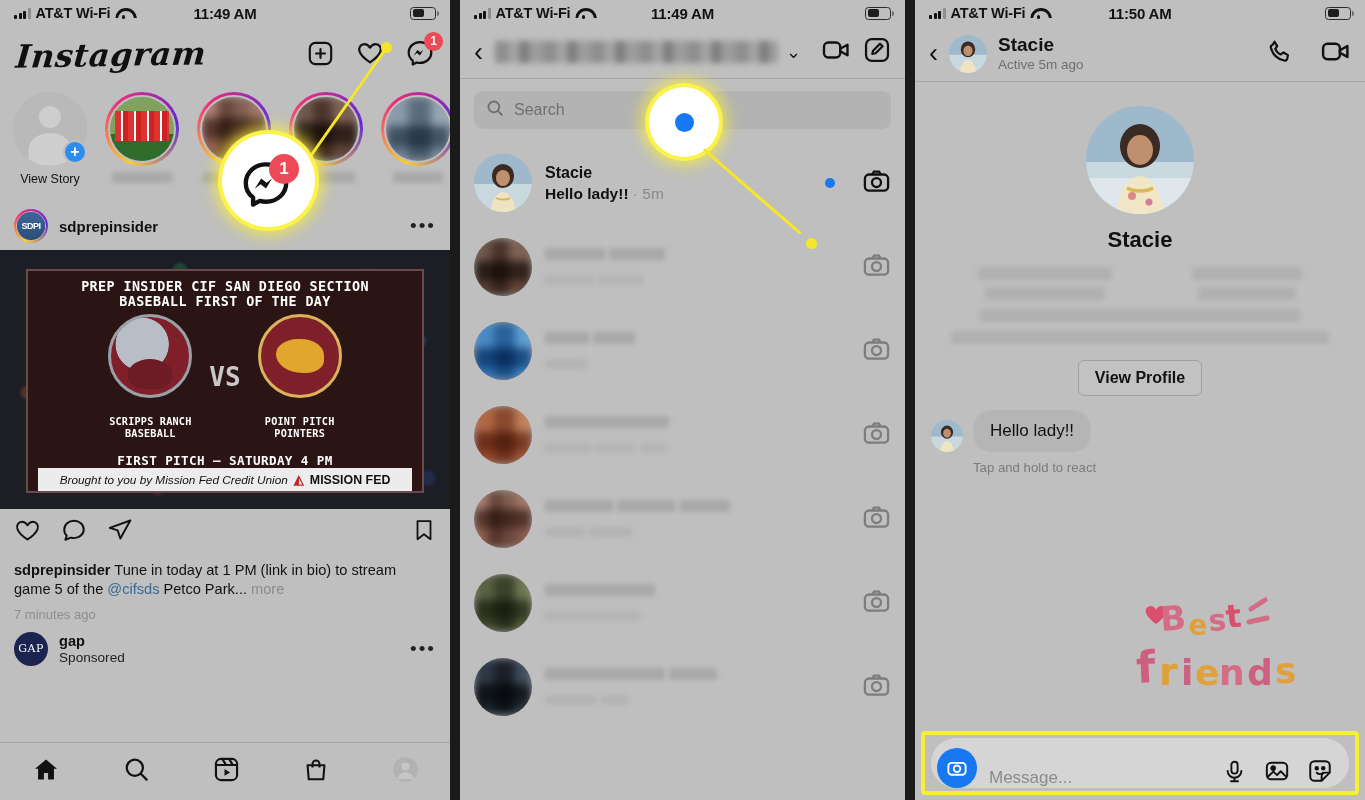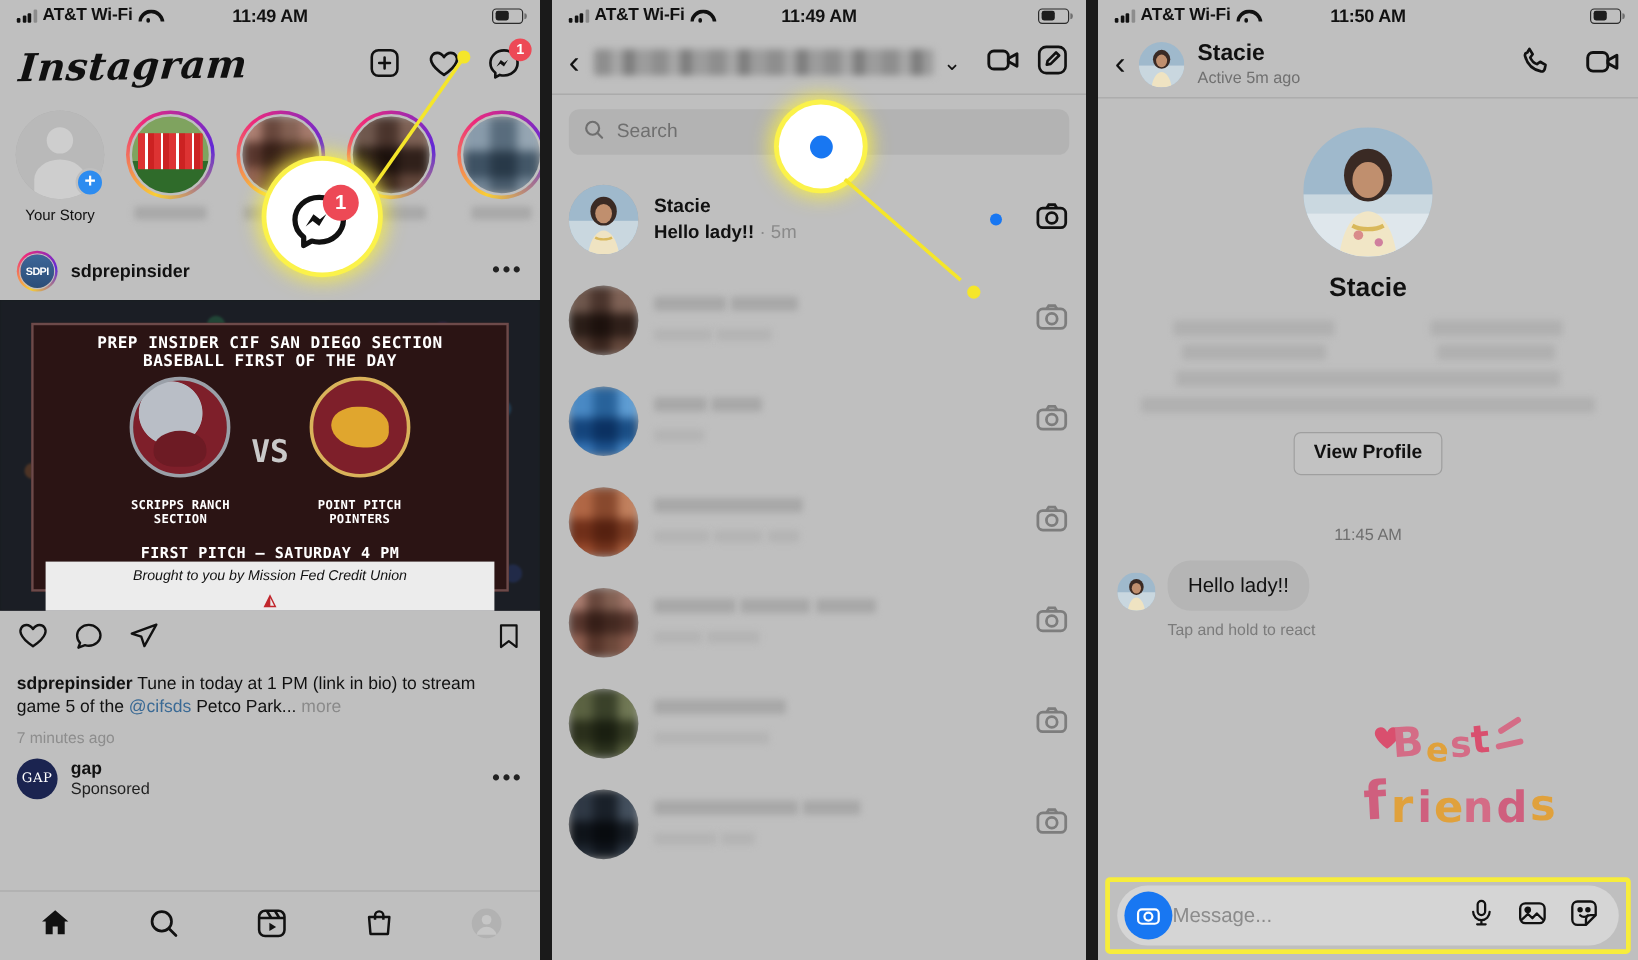--- a/index.html
+++ b/index.html
@@ -176,21 +176,21 @@
      width:48px; height:34px; background:#e0a62e; border-radius:48% 52% 40% 60%; }
   .logo-cap {
     font-family:"DejaVu Sans Mono", monospace; font-weight:700; color:#fff; font-size:10.2px;
     line-height:1.15; margin-top:18px; letter-spacing:0.2px;
   }
   .vs { font-family:"DejaVu Sans Mono", monospace; font-weight:700; color:#c9c9c9; font-size:26px; }
   .fl-rule { width:74%; height:2px; background:#c9c9c9; margin:8px 0 6px; }
   .fl-pitch { font-family:"DejaVu Sans Mono", monospace; font-weight:700; color:#fff; font-size:12.6px; letter-spacing:0.4px; }
   .fl-sponsor {
     margin-top:auto; width:100%; background:#ececec; display:flex; align-items:center;
-    justify-content:center; gap:6px; padding:4px 6px;flex-direction:column;
+    justify-content:center; gap:6px; padding:4px 6px;
   }
   .fl-sponsor .t { font-style:italic; font-size:11.8px; color:#111; }
   .fl-sponsor .b { font-weight:800; font-size:12.4px; color:#111; }
   .fl-sponsor .m { color:#c1272d; font-weight:800; font-size:13px; }
 
   .post-actions { height:46px; display:flex; align-items:center; padding:0 14px; gap:20px; }
   .post-actions .sp { margin-left:auto; }
   .likes { padding:0 14px; font-size:14.5px; font-weight:700; color:#111; }
   .caption { padding:6px 14px 0 14px; font-size:14.6px; color:#111; line-height:1.33; }
   .caption b { font-weight:700; }
@@ -255,21 +255,21 @@
   .bubble { background:#b5b5b5; border-radius:19px; padding:11px 17px; font-size:17px; color:#111; }
   .react-hint { font-size:13.2px; color:#7b7b7b; padding:8px 0 0 58px; }
 
   .sticker { position:absolute; right:22px; bottom:105px; width:210px; height:100px;
              font-family:"DejaVu Sans", sans-serif; }
   .sticker svg { width:100%; height:100%; }
 
   .composer { position:absolute; left:0; right:0; bottom:0; height:74px;
               display:flex; align-items:center; padding:0 16px; gap:13px; }
   .comp-inner { flex:1; height:50px; background:#d5d5d5; border-radius:25px;
-                display:flex; align-items:center; padding:0 8px 0 6px; gap:0; }
+                display:flex; align-items:flex-end; padding:0 8px 0 6px; gap:12px; }
   .cam-btn { width:40px; height:40px; border-radius:50%; background:#1877f2;
              display:flex; align-items:center; justify-content:center; flex:0 0 40px;}
   .msg-ph { flex:1; font-size:17px; color:#8b8b8b; }
   .comp-icons { display:flex; align-items:center; gap:17px; padding-right:8px; }
 
   .hl-box { position:absolute; border:4px solid #f7ed3b; border-radius:4px; pointer-events:none; }
 
   
   .hl-circle {
     position:absolute; border-radius:50%; background:#fff;
@@ -331,21 +331,21 @@
     </div>
 
     <div class="stories">
       <div class="story">
         <div class="ring plain">
           <div class="inner">
             <div class="avatar-blank"></div>
           </div>
           <div class="plus">+</div>
         </div>
-        <div class="story-label">Your Story</div>
+        <div class="story-label">View Story</div>
       </div>
 
       <div class="story">
         <div class="ring">
             <div class="inner">
           <div style="width:100%;height:100%;background:linear-gradient(#7fa35f 0 58%,#2f6b2a 58%);position:relative">
             <div style="position:absolute;left:8%;top:22%;width:84%;height:46%;background:repeating-linear-gradient(90deg,#d33 0 6px,#fff 6px 8px,#c22 8px 13px)"></div>
           </div>
         </div>
           </div>
@@ -395,21 +395,21 @@
     <div class="post-img">
       <div class="confetti"></div>
       <div class="flyer">
         <div class="fl-t1">PREP INSIDER CIF SAN DIEGO SECTION</div>
         <div class="fl-t2">BASEBALL FIRST OF THE DAY</div>
         <div class="fl-mid">
           <div class="team">
             <div class="logo-c logo-scripps"></div>
             <div class="logo-cap">
               <div>SCRIPPS RANCH</div>
-              <div>SECTION</div>
+              <div>BASEBALL</div>
             </div>
           </div>
           <div class="vs">VS</div>
           <div class="team">
             <div class="logo-c logo-pl"></div>
             <div class="logo-cap">
               <div>POINT PITCH</div>
               <div>POINTERS</div>
             </div>
           </div>
@@ -755,21 +755,20 @@
         <div style="display:flex;gap:26px;justify-content:center;margin-top:-2px">
           <div class="ln" style="width:120px"></div>
             <div class="ln" style="width:98px"></div>
         </div>
         <div class="ln" style="width:320px"></div>
         <div class="ln" style="width:378px"></div>
       </div>
       <button class="viewprofile">View Profile</button>
     </div>
 
-    <div class="ts">11:45 AM</div>
 
     <div class="msg-row">
       <span class="msg-av">
         <svg viewBox="0 0 58 58" width="32" height="32">
           <rect width="58" height="58" fill="#9fb9cc"></rect>
             <rect y="30" width="58" height="28" fill="#c9d7df"></rect>
           <ellipse cx="29" cy="22" rx="11" ry="12" fill="#3a2a24"></ellipse>
             <ellipse cx="29" cy="24" rx="7" ry="8" fill="#c08f6e"></ellipse>
           <path d="M16 58c2-14 8-20 13-20s11 6 13 20z" fill="#efe3c2"></path>
         </svg>

